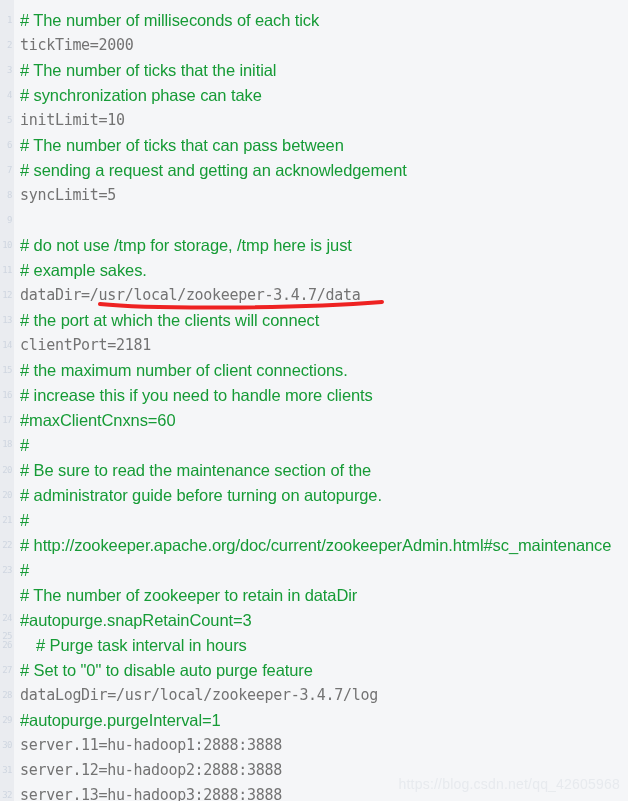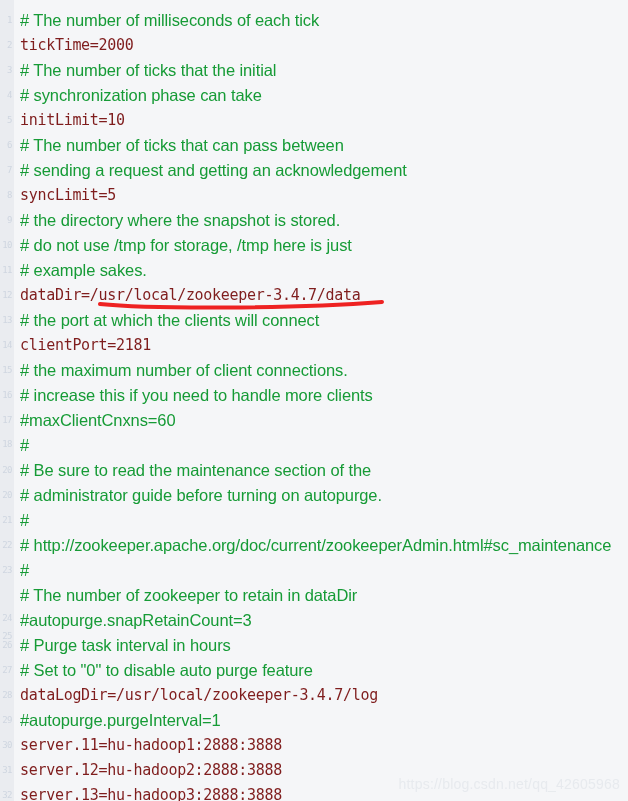--- a/index.html
+++ b/index.html
@@ -61,21 +61,21 @@
     white-space: pre;
     overflow: visible;
   }
   .line.comment {
     color: #169b36;
     font-family: "Liberation Sans", sans-serif;
     font-size: 16.5px;
     letter-spacing: -0.1px;
   }
   .line.code {
-    color: #7f1d1d;
+    color: #737373;
     font-family: "DejaVu Sans Mono", monospace;
     font-size: 15px;
     letter-spacing: -0.3px;
   }
 
   
   #annotation {
     position: absolute;
     left: 0;
     top: 0;
@@ -141,38 +141,37 @@
 
   <div id="code">
       <div class="line comment" style="top: 8px;"># The number of milliseconds of each tick</div>
       <div class="line code" style="top: 33px;">tickTime=2000</div>
       <div class="line comment" style="top: 58px;"># The number of ticks that the initial</div>
       <div class="line comment" style="top: 83px;"># synchronization phase can take</div>
       <div class="line code" style="top: 108px;">initLimit=10</div>
       <div class="line comment" style="top: 133px;"># The number of ticks that can pass between</div>
       <div class="line comment" style="top: 158px;"># sending a request and getting an acknowledgement</div>
       <div class="line code" style="top: 183px;">syncLimit=5</div>
-      <div class="line comment" style="top: 208px;"># the directory where the snapshot is stored.</div>
       <div class="line comment" style="top: 233px;"># do not use /tmp for storage, /tmp here is just</div>
       <div class="line comment" style="top: 258px;"># example sakes.</div>
       <div class="line code" style="top: 283px;">dataDir=/usr/local/zookeeper-3.4.7/data</div>
       <div class="line comment" style="top: 308px;"># the port at which the clients will connect</div>
       <div class="line code" style="top: 333px;">clientPort=2181</div>
       <div class="line comment" style="top: 358px;"># the maximum number of client connections.</div>
       <div class="line comment" style="top: 383px;"># increase this if you need to handle more clients</div>
       <div class="line comment" style="top: 408px;">#maxClientCnxns=60</div>
       <div class="line comment" style="top: 433px;">#</div>
       <div class="line comment" style="top: 483px;"># administrator guide before turning on autopurge.</div>
       <div class="line comment" style="top: 458px;"># Be sure to read the maintenance section of the</div>
       <div class="line comment" style="top: 508px;">#</div>
       <div class="line comment" style="top: 533px;"># http://zookeeper.apache.org/doc/current/zookeeperAdmin.html#sc_maintenance</div>
       <div class="line comment" style="top: 558px;">#</div>
       <div class="line comment" style="top: 583px;"># The number of zookeeper to retain in dataDir</div>
       <div class="line comment" style="top: 608px;">#autopurge.snapRetainCount=3</div>
-      <div class="line comment" style="top: 633px;"># Purge task interval in hours</div>
+      <div class="line comment" style="top: 633px; margin-left: 16px;"># Purge task interval in hours</div>
       <div class="line comment" style="top: 658px;"># Set to "0" to disable auto purge feature</div>
       <div class="line code" style="top: 683px;">dataLogDir=/usr/local/zookeeper-3.4.7/log</div>
       <div class="line comment" style="top: 708px;">#autopurge.purgeInterval=1</div>
       <div class="line code" style="top: 733px;">server.11=hu-hadoop1:2888:3888</div>
       <div class="line code" style="top: 758px;">server.12=hu-hadoop2:2888:3888</div>
       <div class="line code" style="top: 783px;">server.13=hu-hadoop3:2888:3888</div>
     </div>
 
   <svg id="annotation" viewBox="0 0 628 801" width="628" height="801">
     <path id="annotation-path" fill="none" stroke-linecap="round" stroke-linejoin="round" d="M 100 304 C 149.35 309 290.35 309 382 302" stroke="#ee2222" stroke-width="4"></path>

